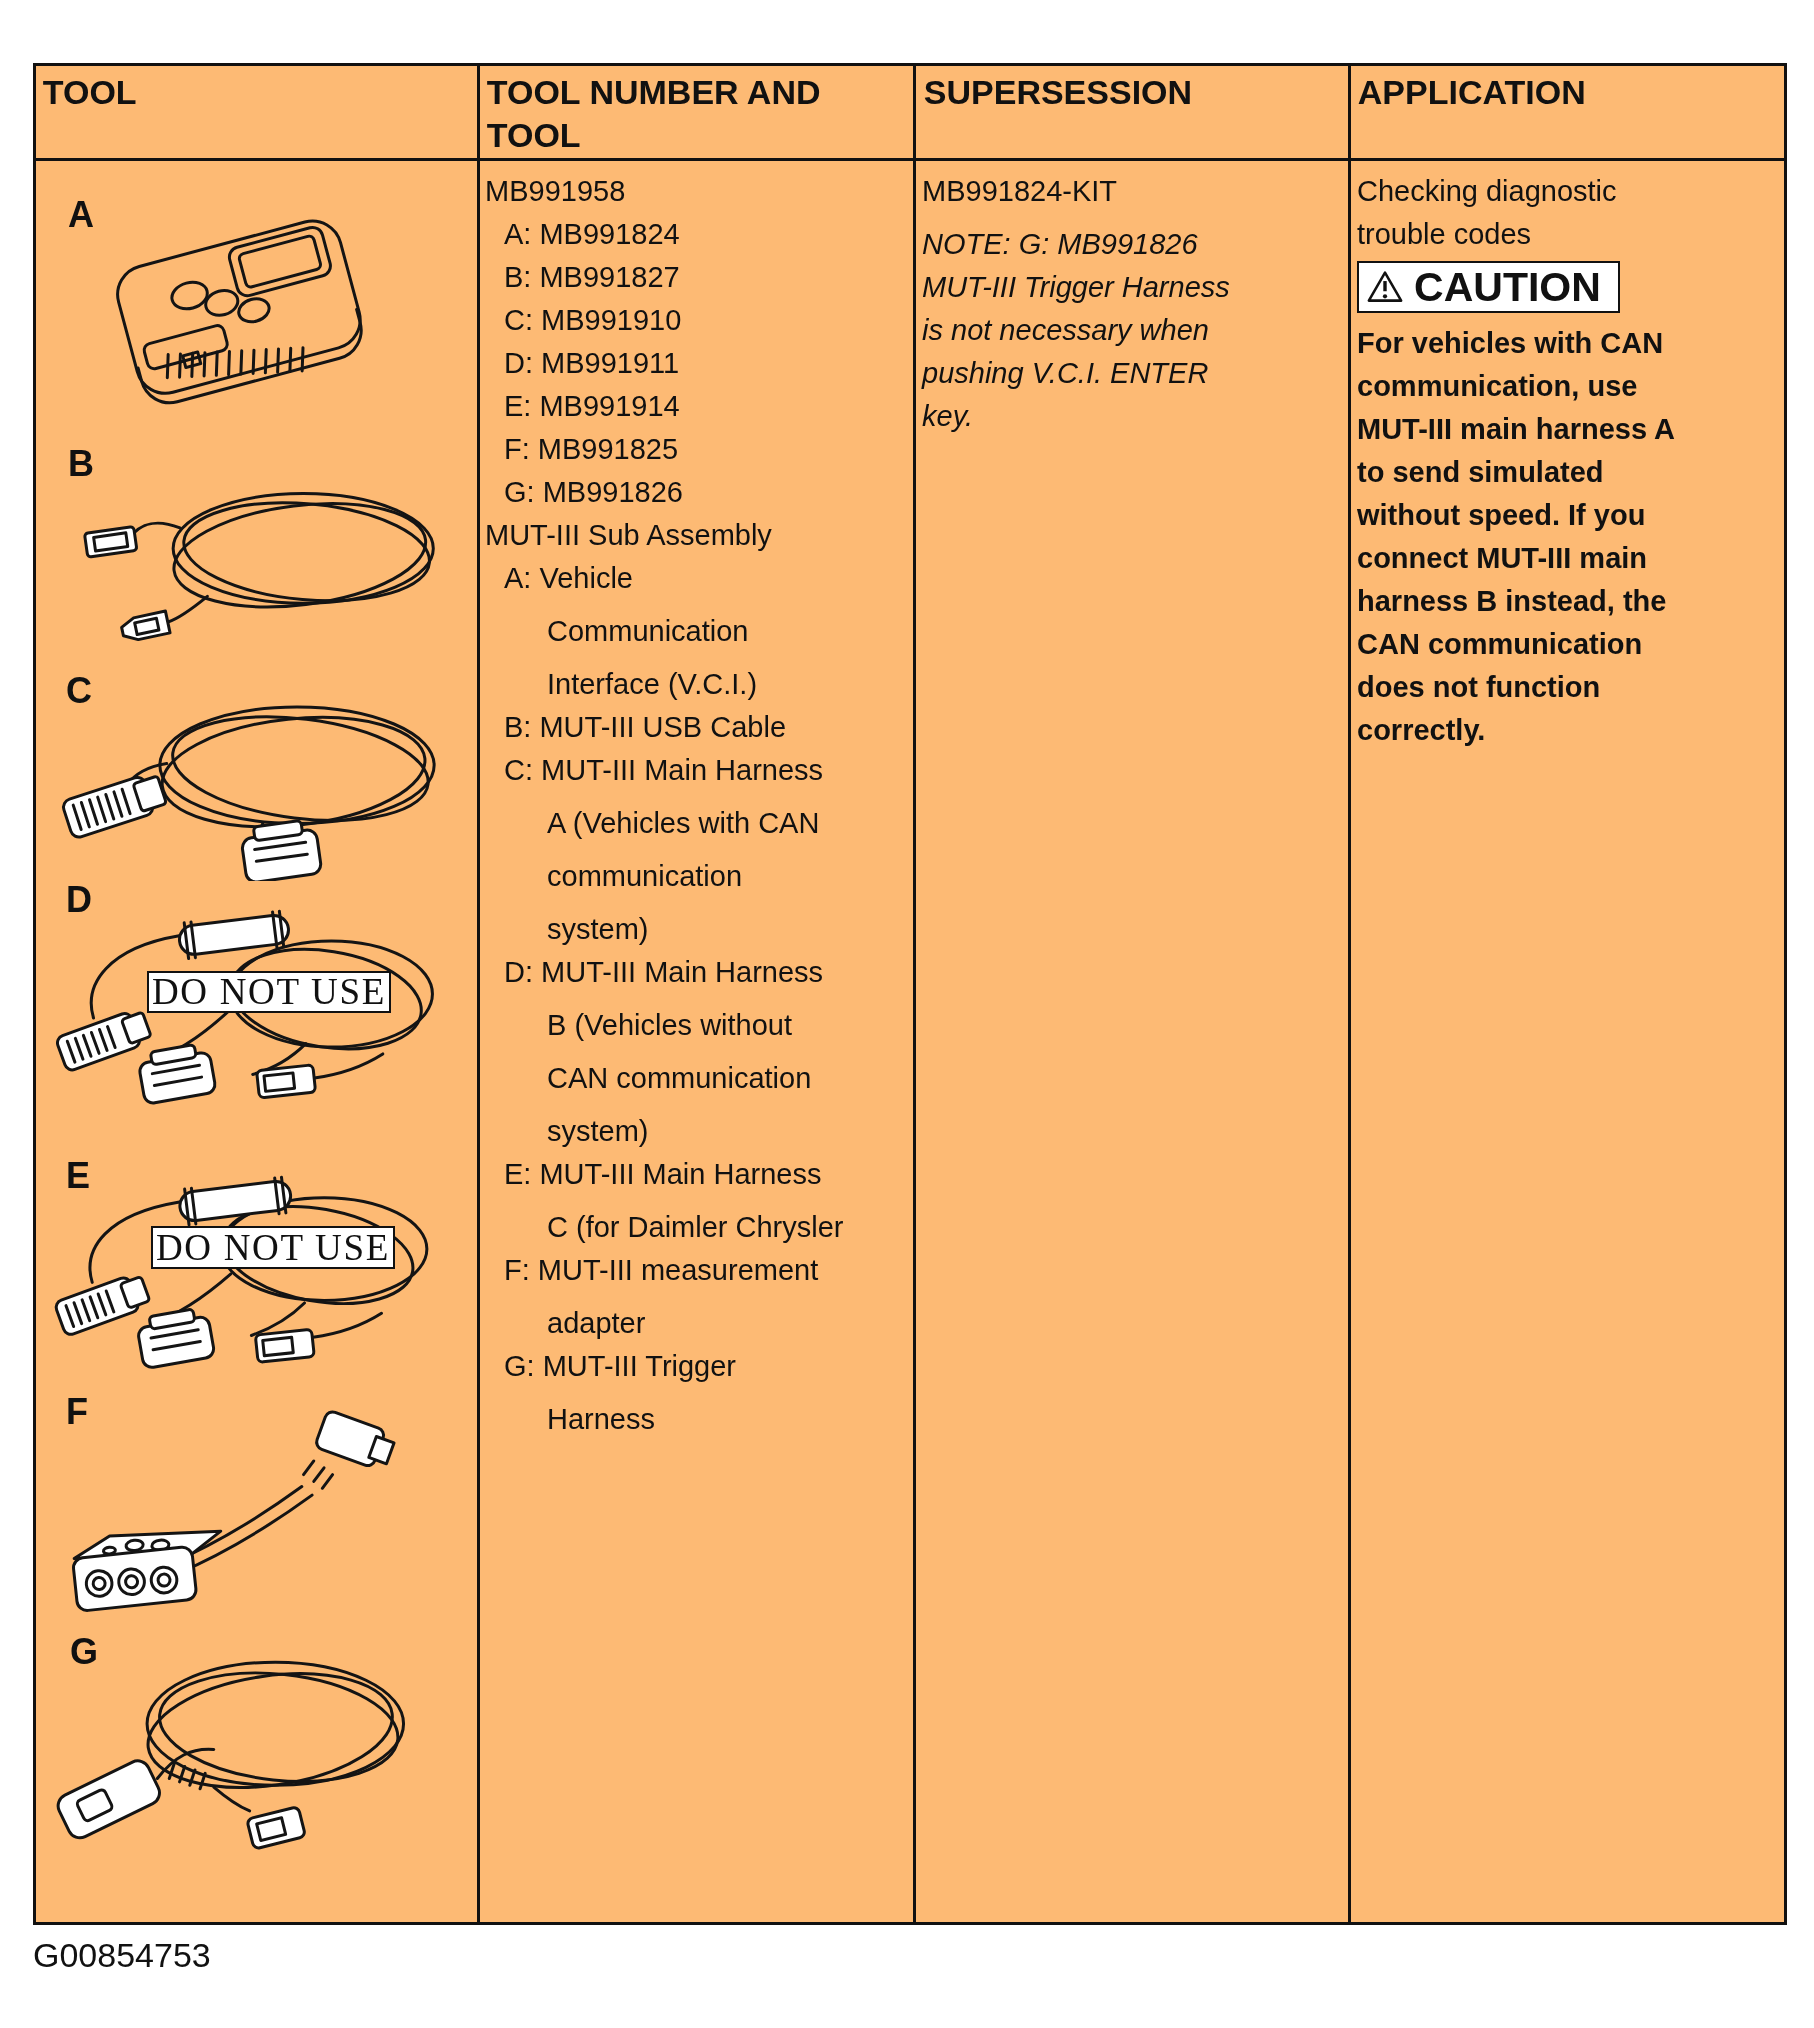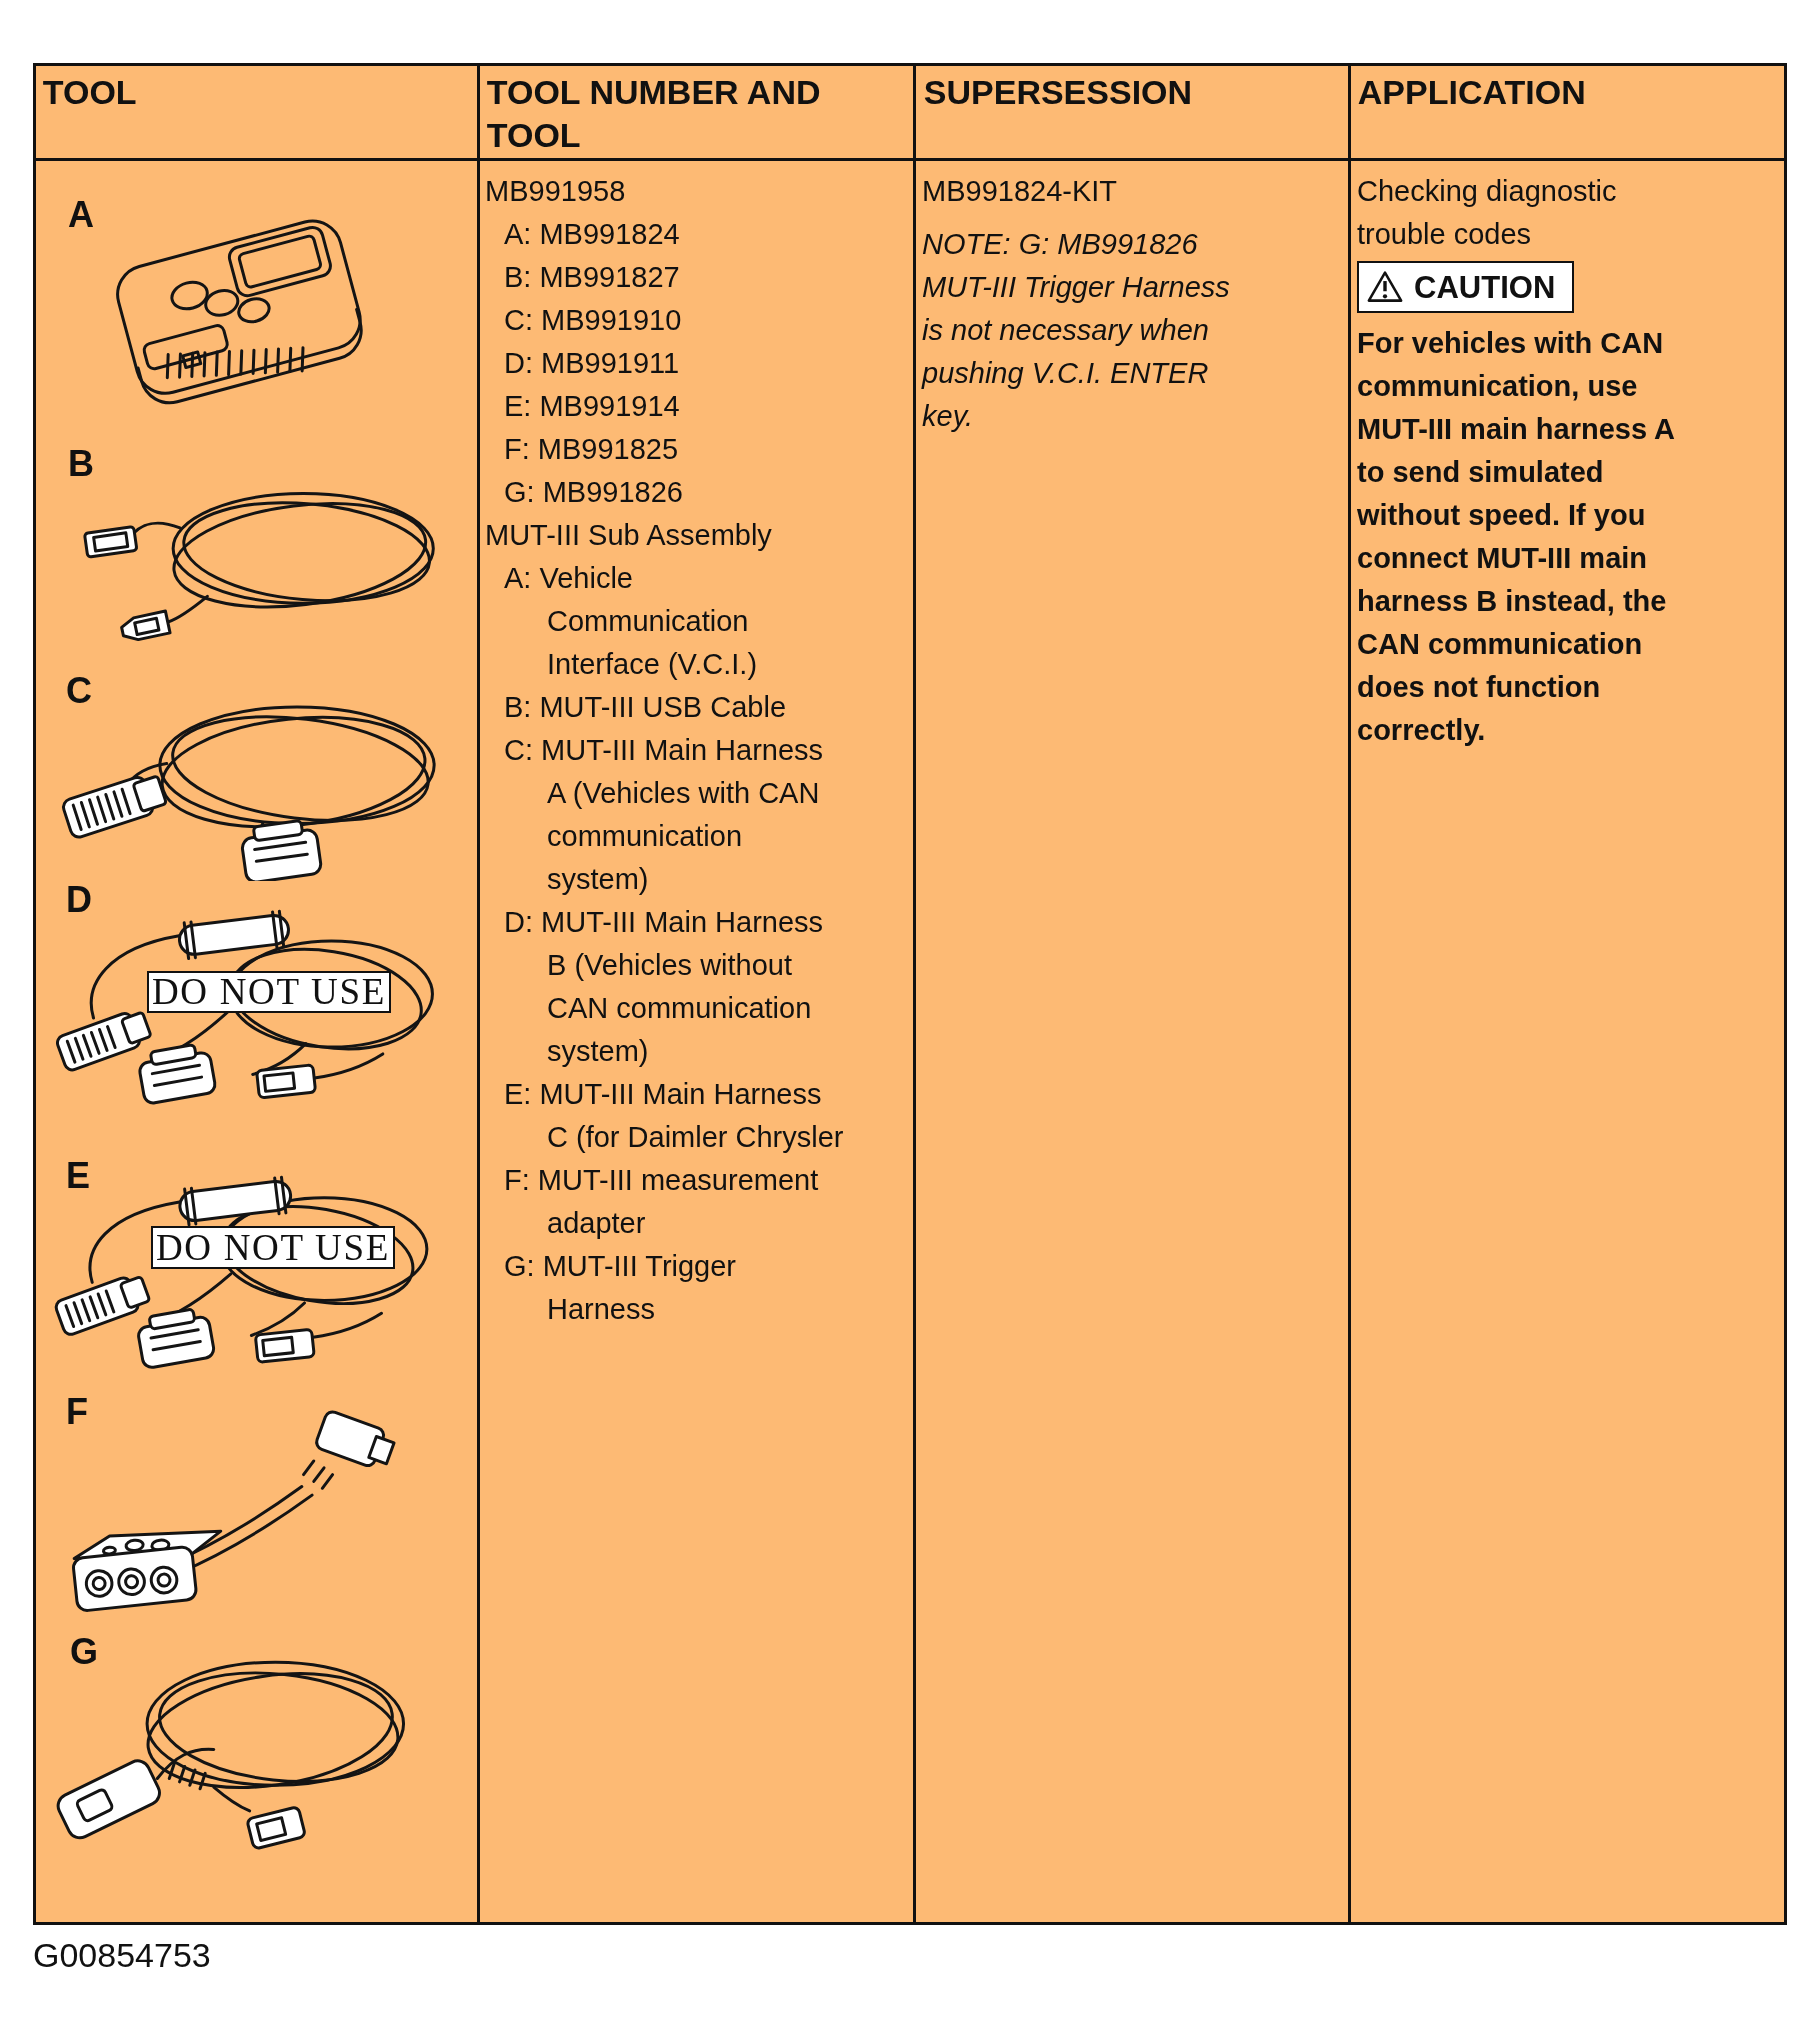--- a/index.html
+++ b/index.html
@@ -13,26 +13,26 @@
   }
   .vline{position:absolute;top:0;bottom:0;width:3.4px;background:#111;}
   .hline{position:absolute;left:0;right:0;height:3.4px;background:#111;}
   .hcell{
     position:absolute;top:0;font-weight:bold;font-size:34px;line-height:43px;
     padding:5.1px 6.8px;letter-spacing:0px;white-space:pre-line;
   }
   .cell{position:absolute;font-size:29px;line-height:43px;}
   .ln{white-space:nowrap;}
   .ind1{padding-left:19px;}
-  .ind2{padding-left:62px;}
+  .ind2{padding-left:62px;margin-top:10px;}
   .note{font-style:italic;margin-top:10.3px;}
   .boldtxt{font-weight:bold;}
   .caution-box{
     display:inline-flex;align-items:center;gap:10.3px;border:2.6px solid #111;
-    padding:2.6px 17px 2.6px 6.8px;margin:5.1px 0 8.6px 0;font-weight:bold;font-size:31px;
+    padding:2.6px 17px 2.6px 6.8px;margin:5.1px 0 8.6px 0;font-weight:bold;font-size:41px;
     background:#fff;
   }
   .toolcol{position:absolute;left:0;top:96px;width:441px;bottom:0;}
   .tool-label{position:absolute;font-weight:bold;font-size:36px;line-height:38px;}
   .fig{position:absolute;}
   .dnu{
     position:absolute;border:2.6px solid #111;background:#fff;
     font-size:37px;line-height:34px;display:flex;align-items:center;justify-content:center;
     letter-spacing:1.7px;
     font-family:Liberation Serif, serif;

